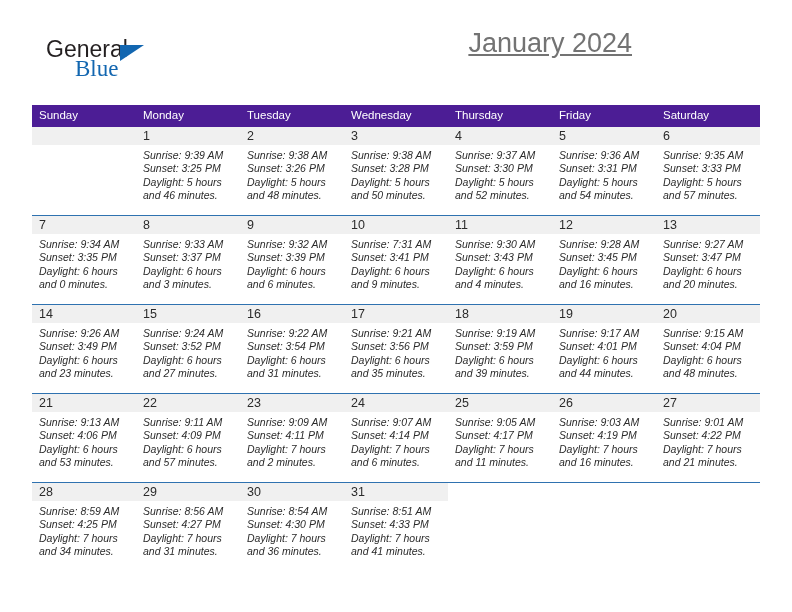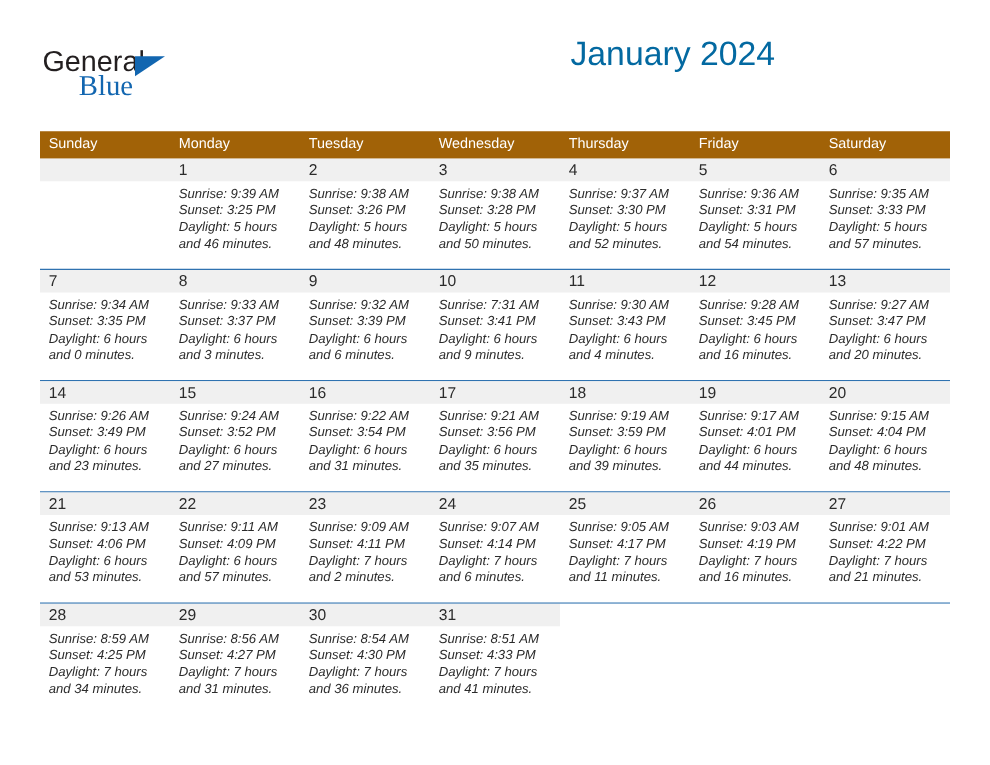--- a/index.html
+++ b/index.html
@@ -16,21 +16,21 @@
   .page {
     position: relative;
     width: 792px;
     height: 612px;
     box-sizing: border-box;
   }
 
   
   .topbar {
     position: absolute;
-    left: 0;
+    left: 12px;
     top: 0;
     width: 656px;
     height: 104px;
   }
   .logo {
     position: absolute;
     left: 34px;
     top: 36px;
     width: 230px;
     height: 52px;
@@ -64,23 +64,24 @@
   }
 
   .title-block {
     position: absolute;
     right: 36px;
     top: 26px;
     text-align: right;
   }
   .cal-title {
     font-size: 27px;
-    color: #0369a1;
+    color: #737373;
     line-height: 34px;
     white-space: nowrap;
+    text-decoration: underline;
   }
   .cal-subtitle {
     font-size: 13.5px;
     color: #1a1a1a;
     line-height: 20px;
     margin-top: 6px;
     white-space: nowrap;
   }
 
   
@@ -91,21 +92,21 @@
     width: 728px;
   }
   table.cal {
     border-collapse: collapse;
     table-layout: fixed;
     width: 728px;
   }
   table.cal col { width: 104px; }
 
   thead th {
-    background: #a16207;
+    background: #4c1d95;
     color: #ffffff;
     font-size: 11.5px;
     font-weight: normal;
     text-align: left;
     padding: 4px 0 5px 7px;
     height: 12px;
     line-height: 13px;
     border: none;
   }
 

